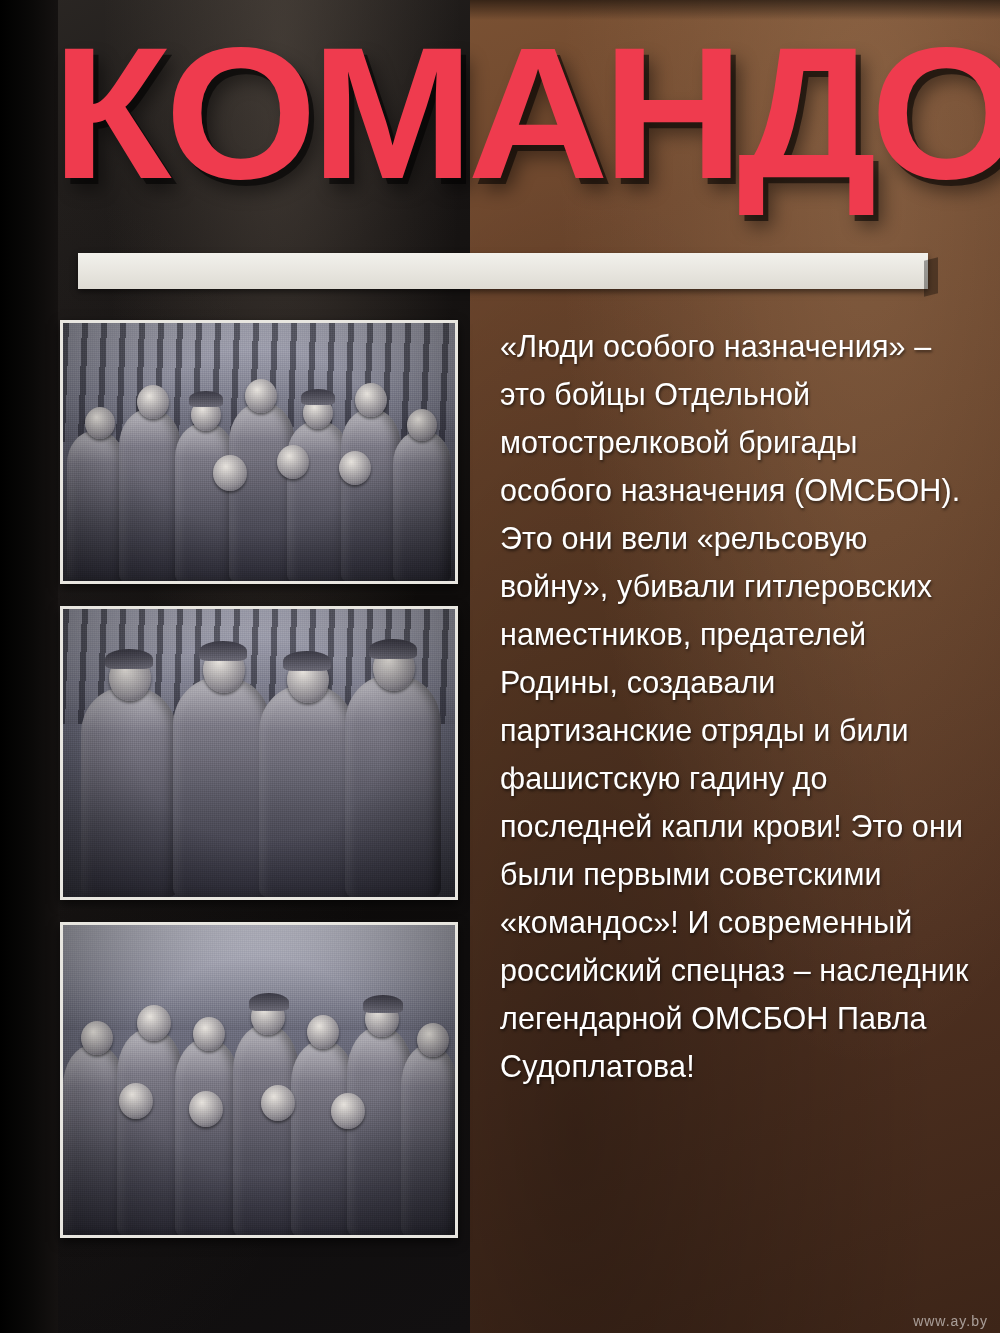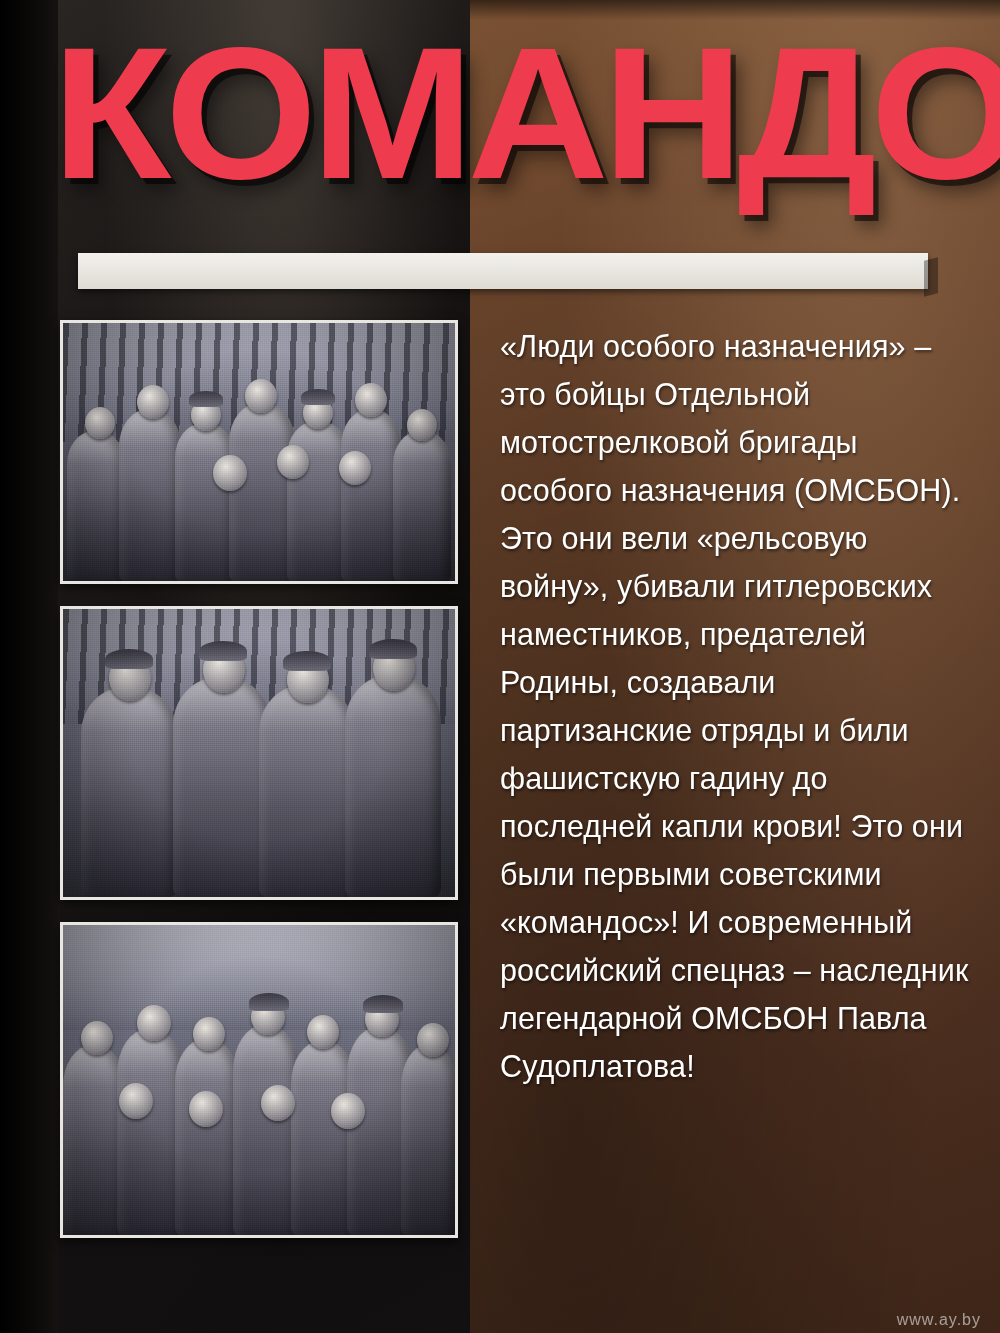--- a/index.html
+++ b/index.html
@@ -180,23 +180,23 @@
     font-family: "Liberation Sans", sans-serif;
     font-size: 30.5px;
     line-height: 48px;
     font-weight: normal;
     text-shadow: 1px 2px 3px rgba(0,0,0,0.55);
     letter-spacing: 0.1px;
   }
 
   .watermark {
     position: absolute;
-    right: 19px;
+    right: 12px;
     bottom: 4px;
-    font-size: 16px;
+    font-size: 14px;
     color: rgba(255,255,255,0.55);
     letter-spacing: 1px;
     font-family: "Liberation Sans", sans-serif;
   }
 </style>
 </head>
 <body>
 
 <div class="page">
 

